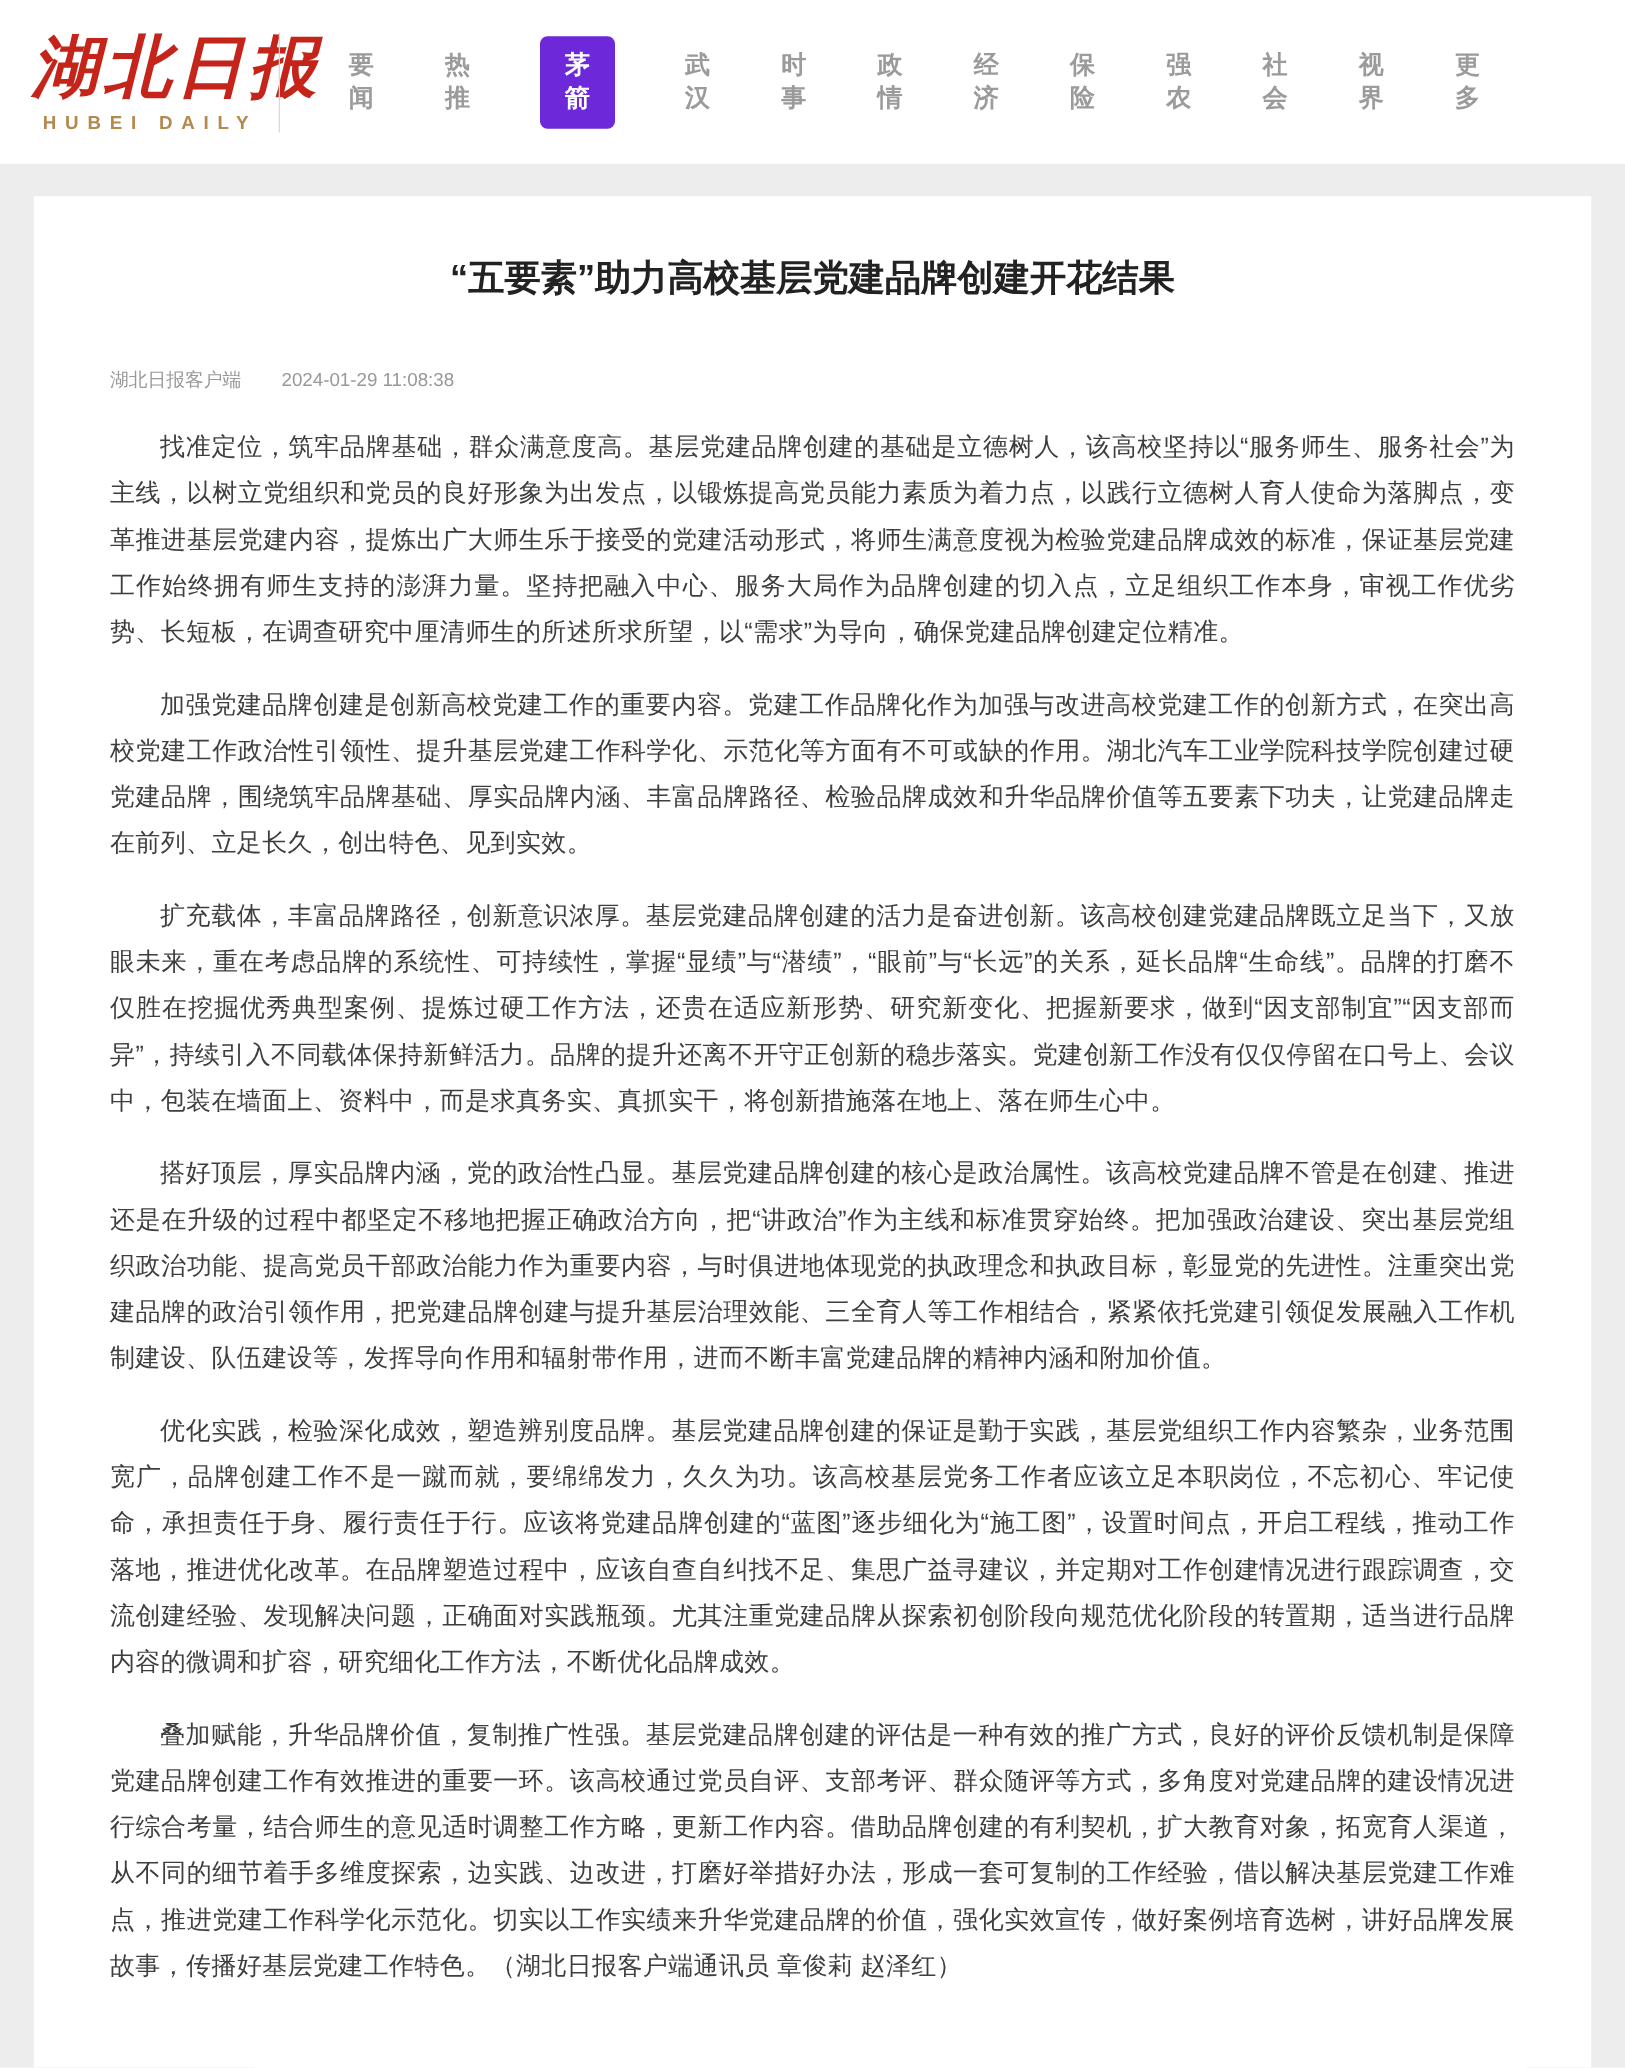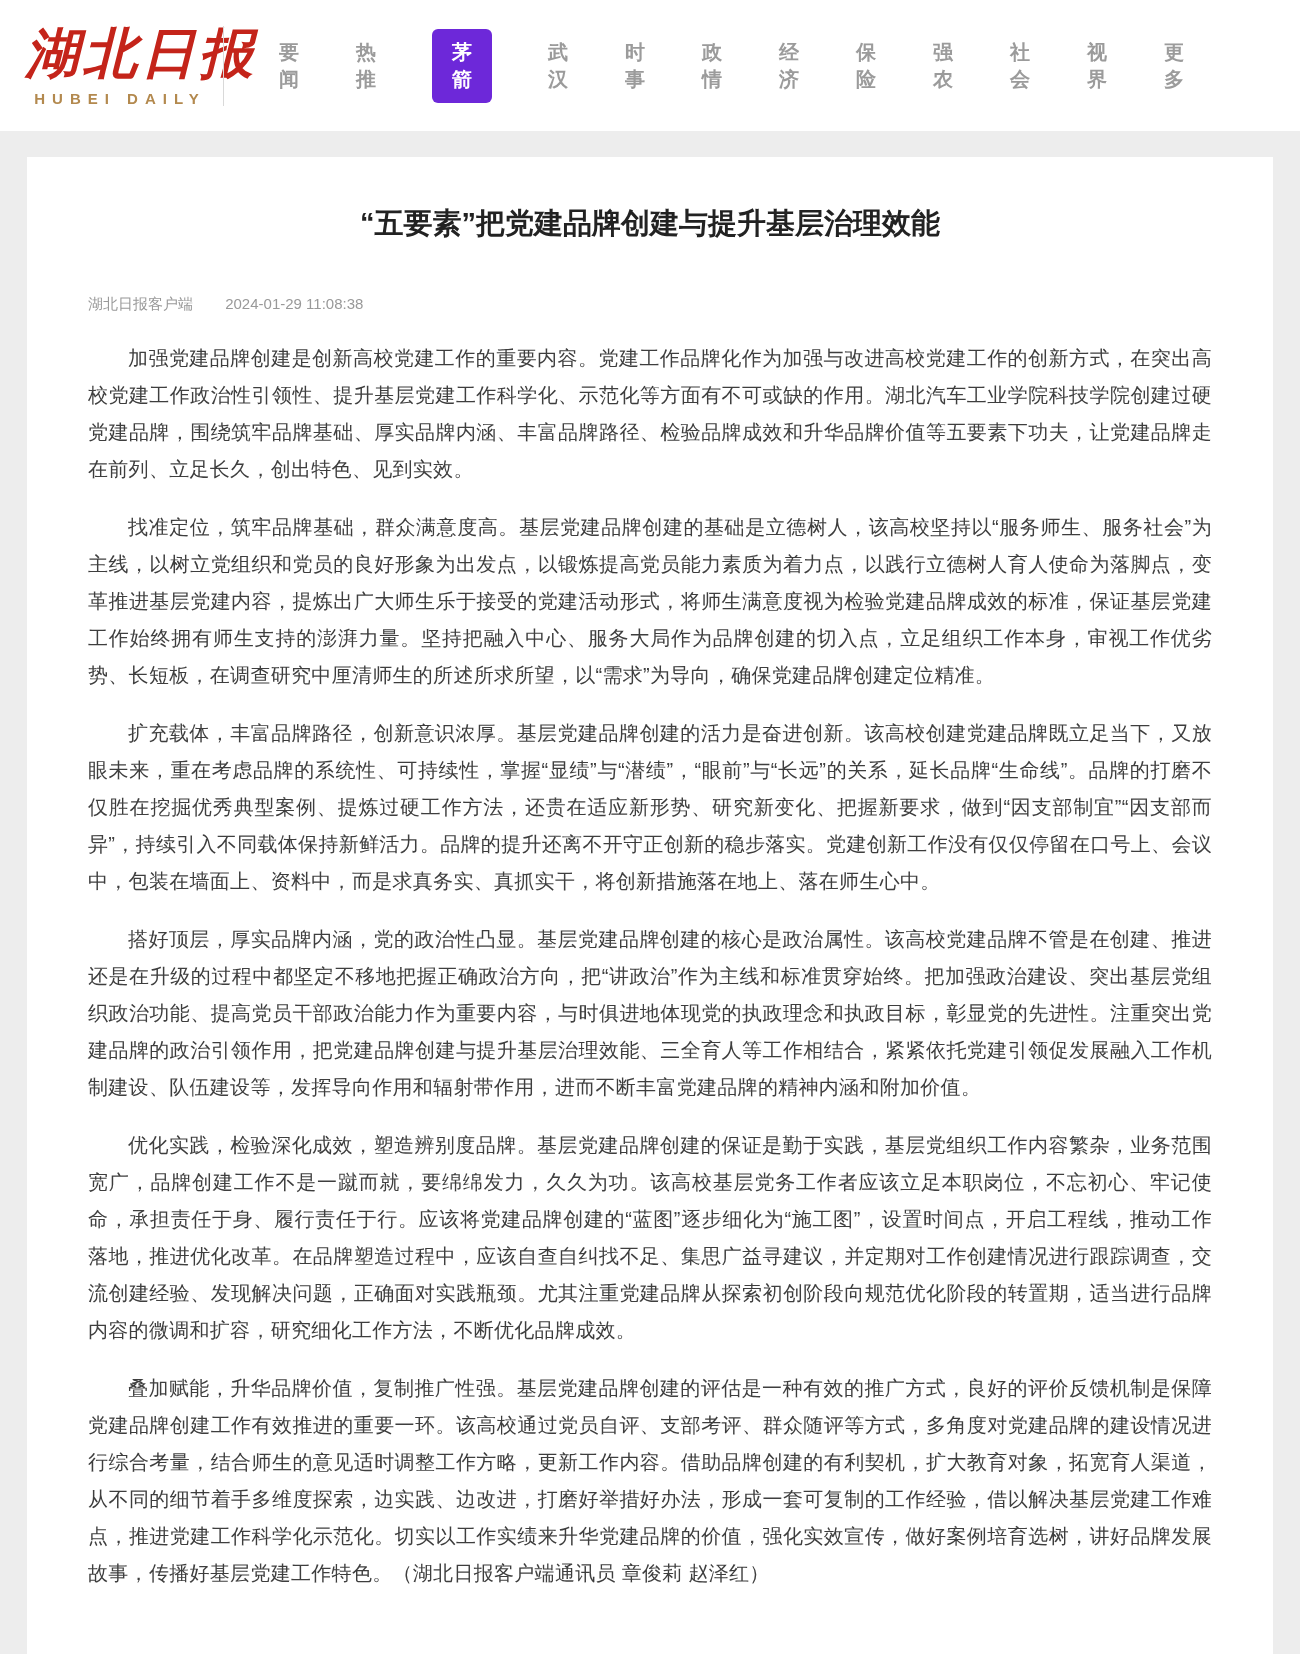--- a/index.html
+++ b/index.html
@@ -75,30 +75,30 @@
     <div class="nav-item"><span class="nav-label">经济</span></div>
     <div class="nav-item"><span class="nav-label">保险</span></div>
     <div class="nav-item"><span class="nav-label">强农</span></div>
     <div class="nav-item"><span class="nav-label">社会</span></div>
     <div class="nav-item"><span class="nav-label">视界</span></div>
     <div class="nav-item"><span class="nav-label">更多</span></div>
   </nav>
 </div>
 
 <div class="card">
-  <h1 class="article-title">“五要素”把党建品牌创建与提升基层治理效能</h1>
+  <h1 class="article-title">“五要素”助力高校基层党建品牌创建开花结果</h1>
 
   <div class="article-meta">
     <span class="meta-source">湖北日报客户端</span>
     <span class="meta-time">2024-01-29 11:08:38</span>
   </div>
 
   <div class="article-body">
+    <p>找准定位，筑牢品牌基础，群众满意度高。基层党建品牌创建的基础是立德树人，该高校坚持以“服务师生、服务社会”为主线，以树立党组织和党员的良好形象为出发点，以锻炼提高党员能力素质为着力点，以践行立德树人育人使命为落脚点，变革推进基层党建内容，提炼出广大师生乐于接受的党建活动形式，将师生满意度视为检验党建品牌成效的标准，保证基层党建工作始终拥有师生支持的澎湃力量。坚持把融入中心、服务大局作为品牌创建的切入点，立足组织工作本身，审视工作优劣势、长短板，在调查研究中厘清师生的所述所求所望，以“需求”为导向，确保党建品牌创建定位精准。</p>
     <p>加强党建品牌创建是创新高校党建工作的重要内容。党建工作品牌化作为加强与改进高校党建工作的创新方式，在突出高校党建工作政治性引领性、提升基层党建工作科学化、示范化等方面有不可或缺的作用。湖北汽车工业学院科技学院创建过硬党建品牌，围绕筑牢品牌基础、厚实品牌内涵、丰富品牌路径、检验品牌成效和升华品牌价值等五要素下功夫，让党建品牌走在前列、立足长久，创出特色、见到实效。</p>
-    <p>找准定位，筑牢品牌基础，群众满意度高。基层党建品牌创建的基础是立德树人，该高校坚持以“服务师生、服务社会”为主线，以树立党组织和党员的良好形象为出发点，以锻炼提高党员能力素质为着力点，以践行立德树人育人使命为落脚点，变革推进基层党建内容，提炼出广大师生乐于接受的党建活动形式，将师生满意度视为检验党建品牌成效的标准，保证基层党建工作始终拥有师生支持的澎湃力量。坚持把融入中心、服务大局作为品牌创建的切入点，立足组织工作本身，审视工作优劣势、长短板，在调查研究中厘清师生的所述所求所望，以“需求”为导向，确保党建品牌创建定位精准。</p>
     <p>扩充载体，丰富品牌路径，创新意识浓厚。基层党建品牌创建的活力是奋进创新。该高校创建党建品牌既立足当下，又放眼未来，重在考虑品牌的系统性、可持续性，掌握“显绩”与“潜绩”，“眼前”与“长远”的关系，延长品牌“生命线”。品牌的打磨不仅胜在挖掘优秀典型案例、提炼过硬工作方法，还贵在适应新形势、研究新变化、把握新要求，做到“因支部制宜”“因支部而异”，持续引入不同载体保持新鲜活力。品牌的提升还离不开守正创新的稳步落实。党建创新工作没有仅仅停留在口号上、会议中，包装在墙面上、资料中，而是求真务实、真抓实干，将创新措施落在地上、落在师生心中。</p>
     <p>搭好顶层，厚实品牌内涵，党的政治性凸显。基层党建品牌创建的核心是政治属性。该高校党建品牌不管是在创建、推进还是在升级的过程中都坚定不移地把握正确政治方向，把“讲政治”作为主线和标准贯穿始终。把加强政治建设、突出基层党组织政治功能、提高党员干部政治能力作为重要内容，与时俱进地体现党的执政理念和执政目标，彰显党的先进性。注重突出党建品牌的政治引领作用，把党建品牌创建与提升基层治理效能、三全育人等工作相结合，紧紧依托党建引领促发展融入工作机制建设、队伍建设等，发挥导向作用和辐射带作用，进而不断丰富党建品牌的精神内涵和附加价值。</p>
     <p>优化实践，检验深化成效，塑造辨别度品牌。基层党建品牌创建的保证是勤于实践，基层党组织工作内容繁杂，业务范围宽广，品牌创建工作不是一蹴而就，要绵绵发力，久久为功。该高校基层党务工作者应该立足本职岗位，不忘初心、牢记使命，承担责任于身、履行责任于行。应该将党建品牌创建的“蓝图”逐步细化为“施工图”，设置时间点，开启工程线，推动工作落地，推进优化改革。在品牌塑造过程中，应该自查自纠找不足、集思广益寻建议，并定期对工作创建情况进行跟踪调查，交流创建经验、发现解决问题，正确面对实践瓶颈。尤其注重党建品牌从探索初创阶段向规范优化阶段的转置期，适当进行品牌内容的微调和扩容，研究细化工作方法，不断优化品牌成效。</p>
     <p>叠加赋能，升华品牌价值，复制推广性强。基层党建品牌创建的评估是一种有效的推广方式，良好的评价反馈机制是保障党建品牌创建工作有效推进的重要一环。该高校通过党员自评、支部考评、群众随评等方式，多角度对党建品牌的建设情况进行综合考量，结合师生的意见适时调整工作方略，更新工作内容。借助品牌创建的有利契机，扩大教育对象，拓宽育人渠道，从不同的细节着手多维度探索，边实践、边改进，打磨好举措好办法，形成一套可复制的工作经验，借以解决基层党建工作难点，推进党建工作科学化示范化。切实以工作实绩来升华党建品牌的价值，强化实效宣传，做好案例培育选树，讲好品牌发展故事，传播好基层党建工作特色。（湖北日报客户端通讯员 章俊莉 赵泽红）</p>
   </div>
 
 
 </div>
 
 </body></html>

